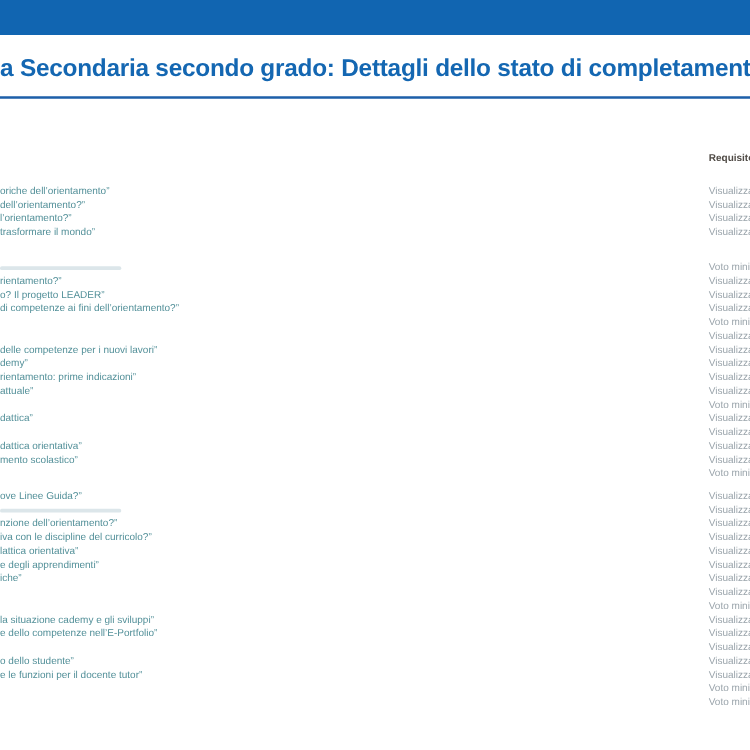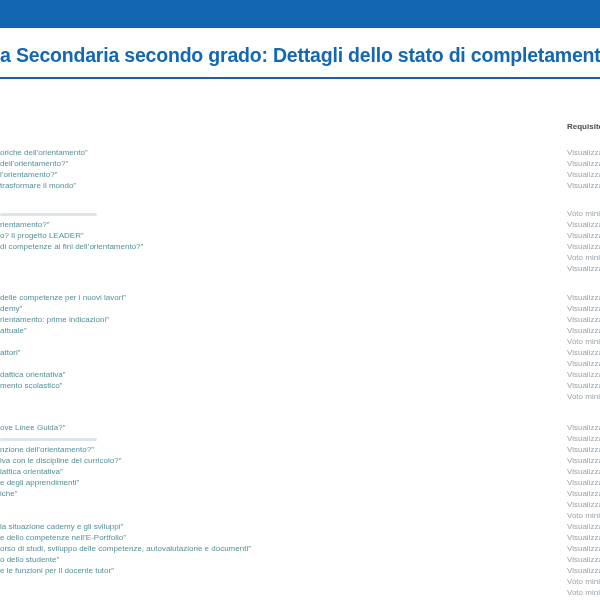--- a/index.html
+++ b/index.html
@@ -21,22 +21,22 @@
     position:absolute;top:77px;left:-10px;width:640px;height:2px;
     background:#1d5fa9;
   }
   .req-header{
     position:absolute;top:122px;left:567px;
     font-size:8px;font-weight:bold;color:#514c47;white-space:nowrap;
   }
   .rows{position:absolute;top:147px;left:0;width:600px;}
   .group{width:600px;}
   .group.g2{margin-top:17px;}
-  .group.g3{margin-top:18px;}
-  .group.g4{margin-top:20px;}
+  .group.g3{margin-top:0;}
+  .group.g4{margin-top:7px;}
   .row{position:relative;width:600px;height:11px;}
   .activity{
     position:absolute;left:0;top:1px;
     font-size:8px;color:#539099;white-space:nowrap;
   }
   .dimbar{
     position:absolute;left:0;top:5px;width:97px;height:3px;
     background:#dce6ea;border-radius:2px;
   }
   .requirement{
@@ -113,21 +113,21 @@
   </div>
         <div class="row">
     <span class="activity">attuale”</span>
     <span class="requirement">Visualizzazione dell’attività</span>
   </div>
         <div class="row">
     <span class="activity"></span>
     <span class="requirement">Voto minimo</span>
   </div>
         <div class="row">
-    <span class="activity">attori”</span>
+    <span class="activity">dattica”</span>
     <span class="requirement">Visualizzazione dell’attività</span>
   </div>
         <div class="row">
     <span class="requirement">Visualizzazione dell’attività</span>
   </div>
         <div class="row">
     <span class="activity">dattica orientativa”</span>
     <span class="requirement">Visualizzazione dell’attività</span>
   </div>
         <div class="row">
@@ -179,21 +179,20 @@
   </div>
         <div class="row">
     <span class="activity">la situazione cademy e gli sviluppi”</span>
     <span class="requirement">Visualizzazione dell’attività</span>
   </div>
         <div class="row">
     <span class="activity">e dello competenze nell’E-Portfolio”</span>
     <span class="requirement">Visualizzazione dell’attività</span>
   </div>
         <div class="row">
-    <span class="activity">orso di studi, sviluppo delle competenze, autovalutazione e documenti”</span>
     <span class="requirement">Visualizzazione dell’attività</span>
   </div>
         <div class="row">
     <span class="activity">o dello studente”</span>
     <span class="requirement">Visualizzazione dell’attività</span>
   </div>
         <div class="row">
     <span class="activity">e le funzioni per il docente tutor”</span>
     <span class="requirement">Visualizzazione dell’attività</span>
   </div>

